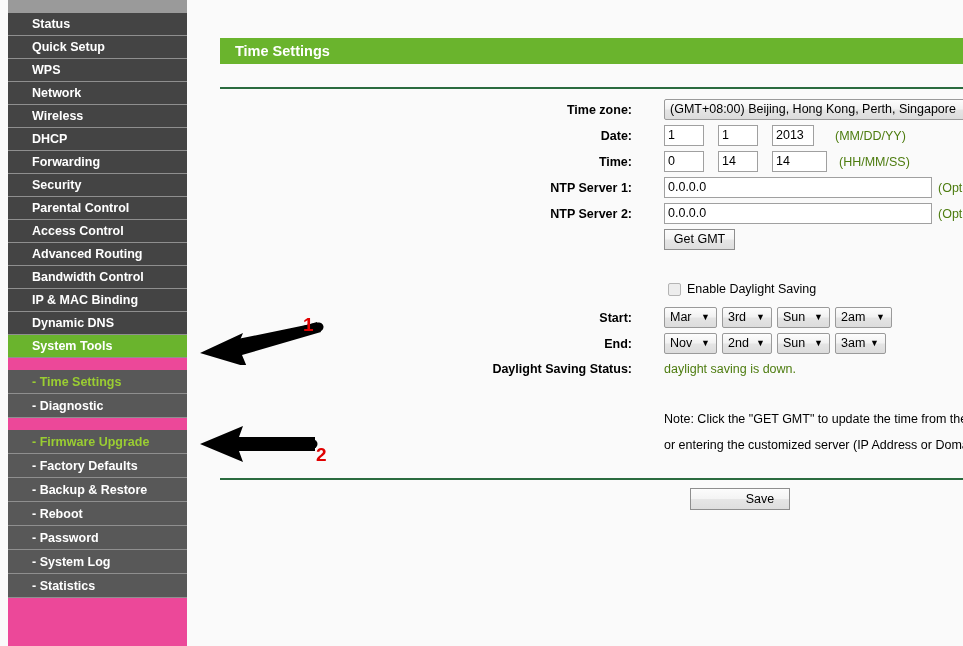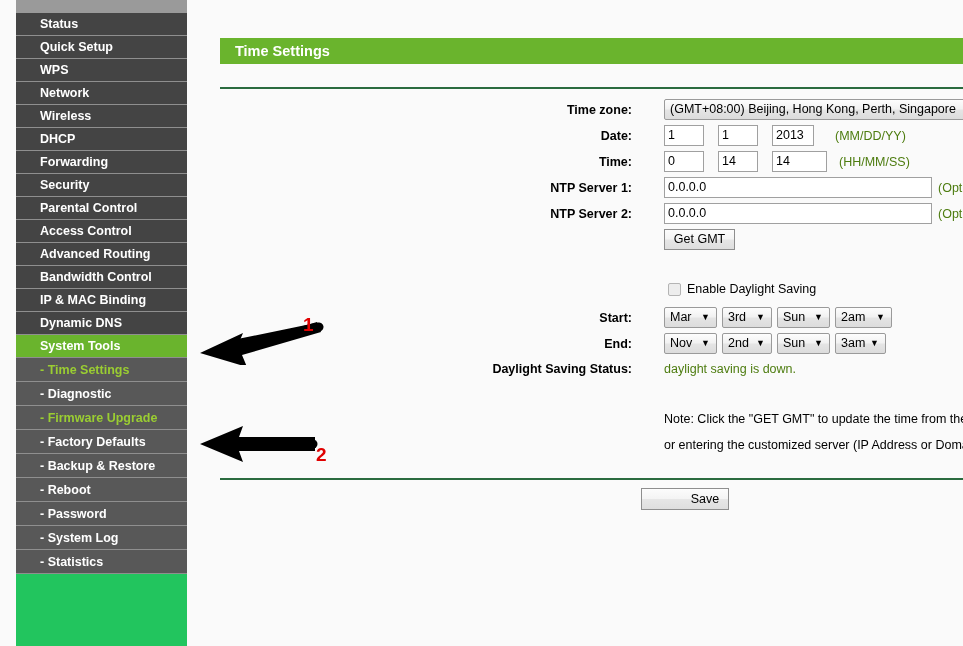--- a/index.html
+++ b/index.html
@@ -17,25 +17,25 @@
   }
   #app {
     position: relative;
     width: 963px;
     height: 646px;
   }
 
   
   #sidebar {
     position: absolute;
-    left: 16px;
+    left: 8px;
     top: 0;
     width: 184px;
     height: 646px;
-    background: #22c55e;
+    background: #ec4899;
     border-right: 3px solid #000;
     box-sizing: border-box;
   }
   #sidebar-top-strip {
     height: 13px;
     background: #9a9a9a;
   }
   .menu-list {
     list-style: none;
     margin: 0;
@@ -66,20 +66,21 @@
     font-weight: bold;
     font-size: 12.5px;
     padding-left: 24px;
     border-bottom: 1px solid #8f8f8f;
     box-sizing: border-box;
     white-space: nowrap;
     overflow: hidden;
   }
   .submenu-item.active {
     color: #9acd32;
+    margin-top: 12px;
   }
 
   
   #content {
     position: absolute;
     left: 187px;
     top: 0;
     right: 0;
     height: 646px;
     background: #fafafa;
@@ -377,21 +378,21 @@
         <span class="f-label">Daylight Saving Status:</span>
       </div>
       <span class="suffix" style="left:477px;">daylight saving is down.</span>
     </div>
 
     <div class="note-line" style="top:412px;">Note: Click the "GET GMT" to update the time from the internet with the pre-defined servers</div>
     <div class="note-line" style="top:438px;">or entering the customized server (IP Address or Domain Name) in the above frames.</div>
 
     <div class="hr-green" id="hr-bottom"></div>
 
-    <div class="btn" style="left:454px; top:488px; width:88px; height:22px; line-height:20px;padding-left:40px;">Save</div>
+    <div class="btn" style="left:503px; top:488px; width:100px; height:22px; line-height:20px;padding-left:40px;">Save</div>
 
   </div>
 
   <svg class="annot" style="left:195px; top:305px;" width="130" height="60">
     <g fill="#000000" stroke="none">
       <path d="M 5 48 L 48 28 L 43 40 L 122 17 L 126 27 L 47 50 L 52 62 Z"></path>
     </g>
     <line x1="46" y1="38" x2="124" y2="22" stroke="#000" stroke-width="9" stroke-linecap="round"></line>
   </svg>
   <div class="annot-num" style="left:303px; top:314px;">1</div>

